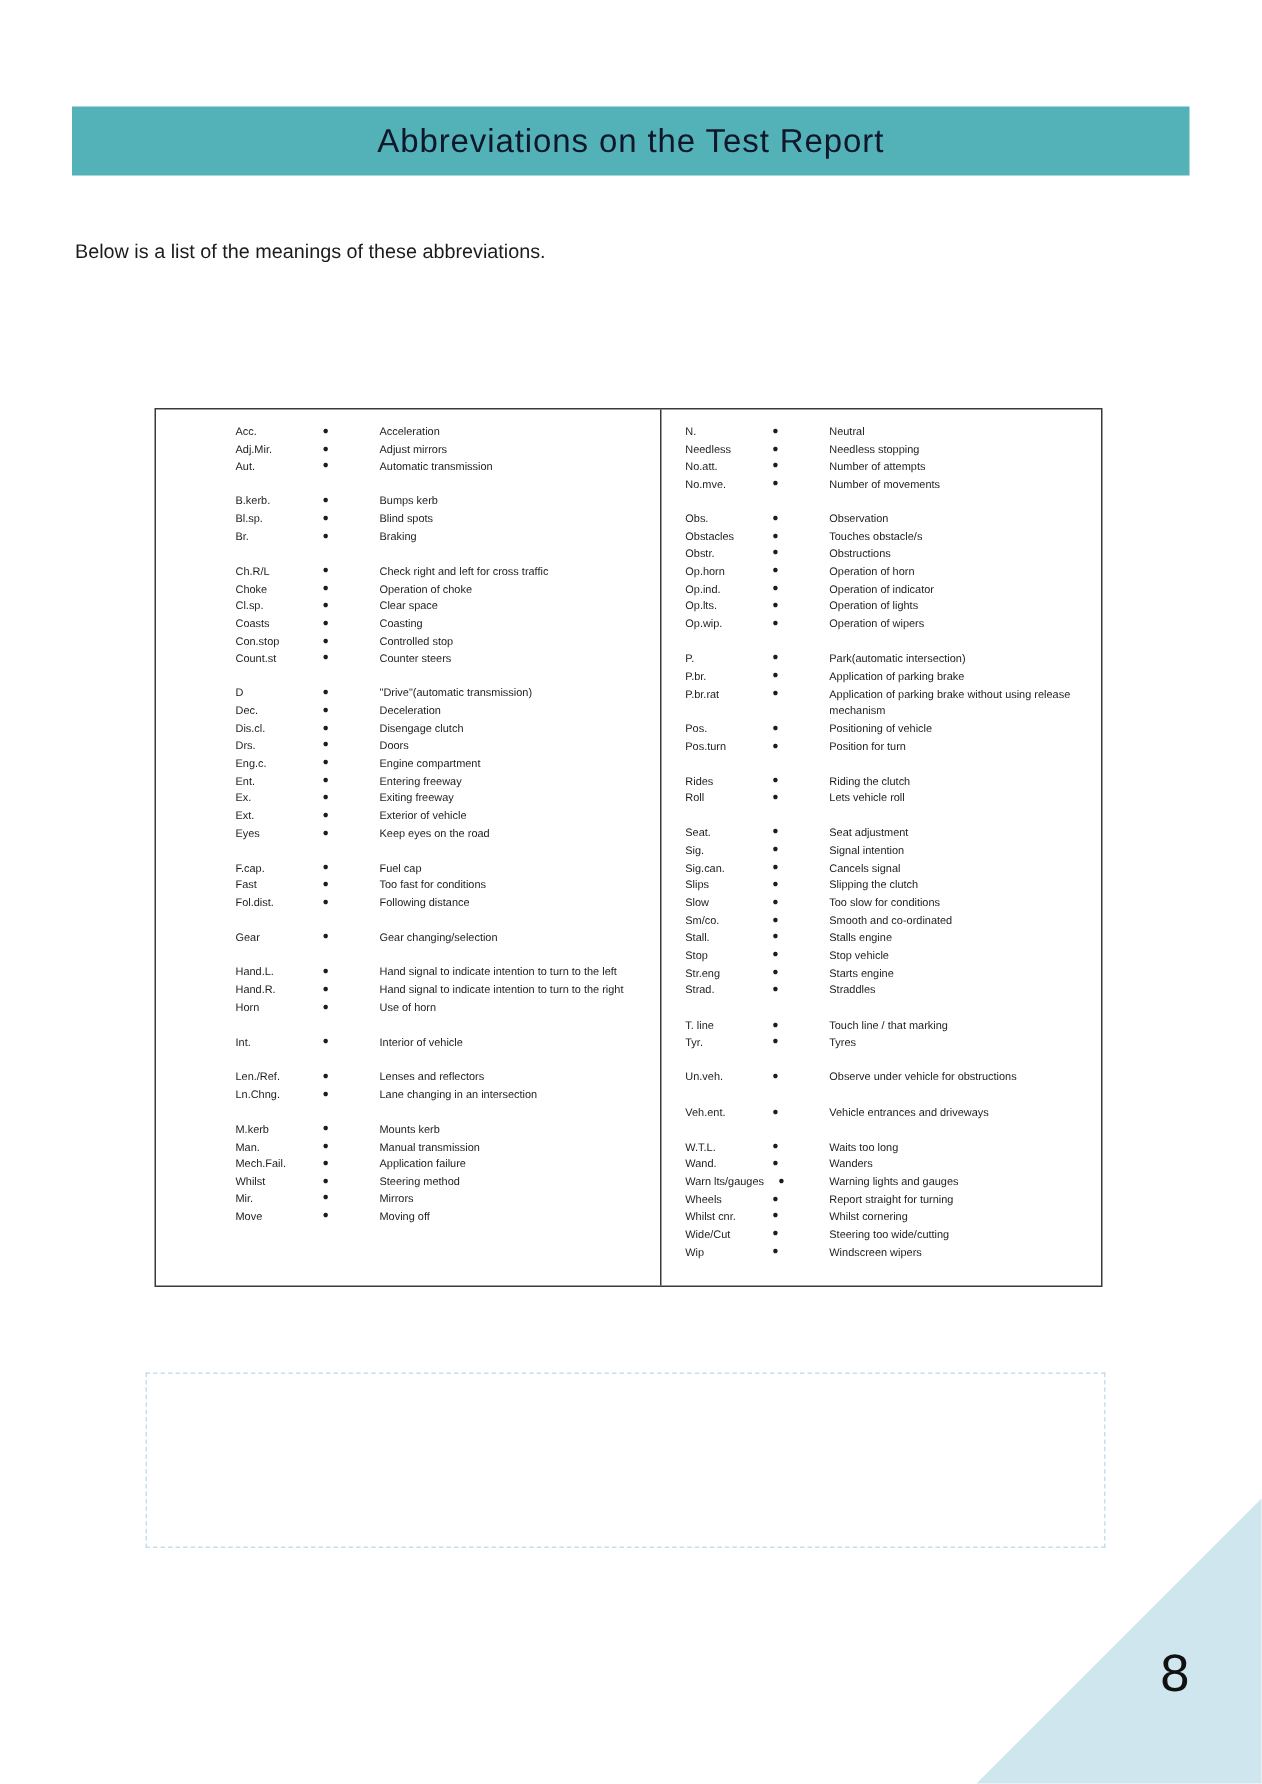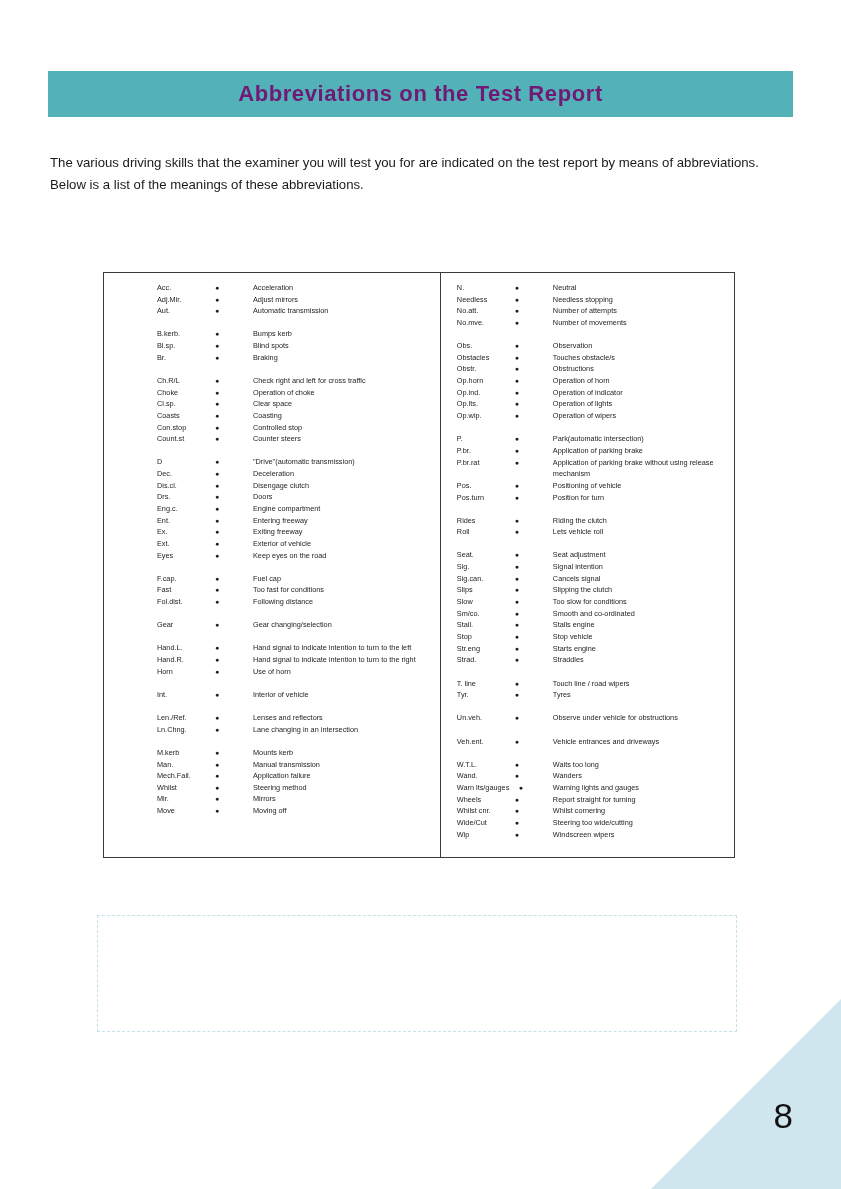--- a/index.html
+++ b/index.html
@@ -35,23 +35,23 @@
     top: 71px;
     width: 745px;
     height: 46px;
     background: #53b1b8;
     display: flex;
     align-items: center;
     justify-content: center;
     z-index: 2;
   }
   .header-title {
-    color: #701a75;
+    color: #0f172a;
     font-size: 22px;
-    font-weight: 700;
+    font-weight: 400;
     letter-spacing: 0.6px;
     font-family: "Liberation Sans", sans-serif;
   }
 
   
   .intro {
     position: absolute;
     left: 50px;
     top: 154px;
     width: 710px;
@@ -157,21 +157,20 @@
 </head>
 <body>
 
 <div class="corner-deco"></div>
 
 <div class="header-banner">
   <div class="header-title">Abbreviations on the Test Report</div>
 </div>
 
 <div class="intro">
-  <p class="first">The various driving skills that the examiner you will test you for are indicated on the test report by means of abbreviations.</p>
   <p class="second">Below is a list of the meanings of these abbreviations.</p>
 </div>
 
 <div class="abbr-table">
   <div class="abbr-col left" id="abbr-col-left">
       <div class="abbr-row">
         <span class="abbr-key">Acc.</span>
         <span class="abbr-bullet">●</span>
         <span class="abbr-desc">Acceleration</span>
       </div>
@@ -507,21 +506,21 @@
       </div>
       <div class="abbr-row">
         <span class="abbr-key">Strad.</span>
         <span class="abbr-bullet">●</span>
         <span class="abbr-desc">Straddles</span>
       </div>
       <div class="abbr-gap"></div>
       <div class="abbr-row">
         <span class="abbr-key">T. line</span>
         <span class="abbr-bullet">●</span>
-        <span class="abbr-desc">Touch line / road wipers</span>
+        <span class="abbr-desc">Touch line / that marking</span>
       </div>
       <div class="abbr-row">
         <span class="abbr-key">Tyr.</span>
         <span class="abbr-bullet">●</span>
         <span class="abbr-desc">Tyres</span>
       </div>
       <div class="abbr-gap"></div>
       <div class="abbr-row">
         <span class="abbr-key">Un.veh.</span>
         <span class="abbr-bullet">●</span>

